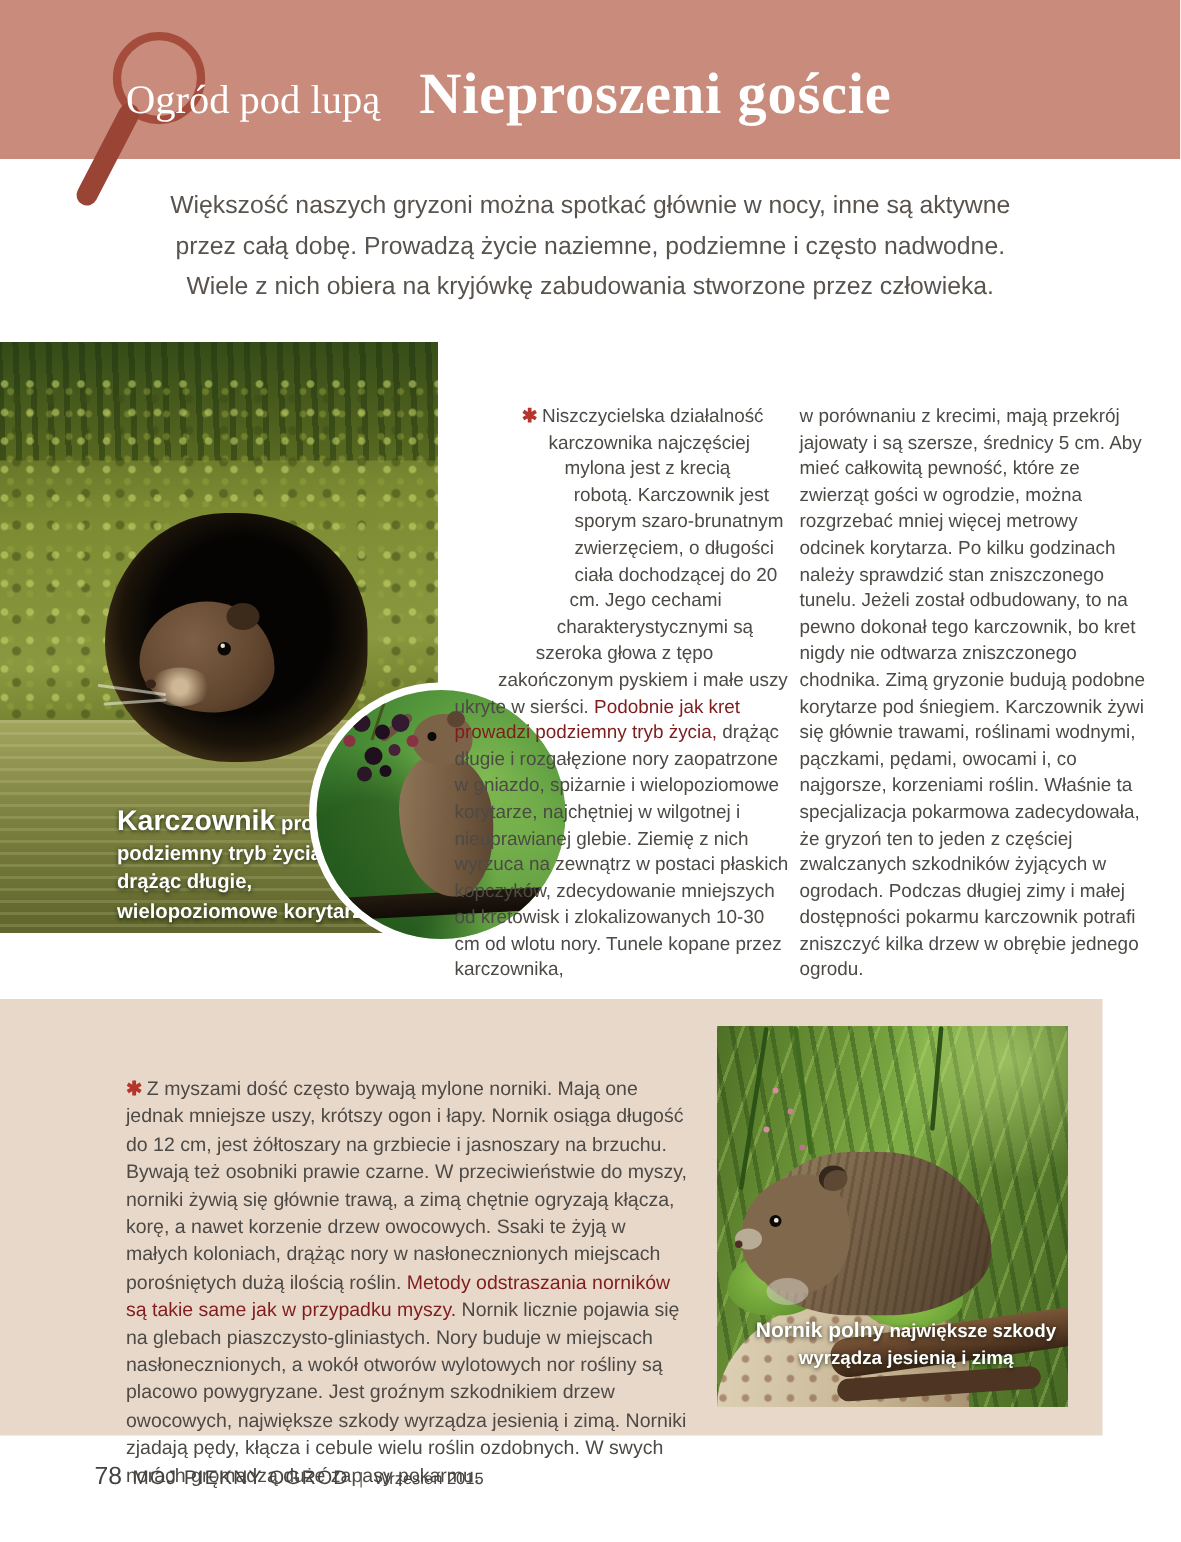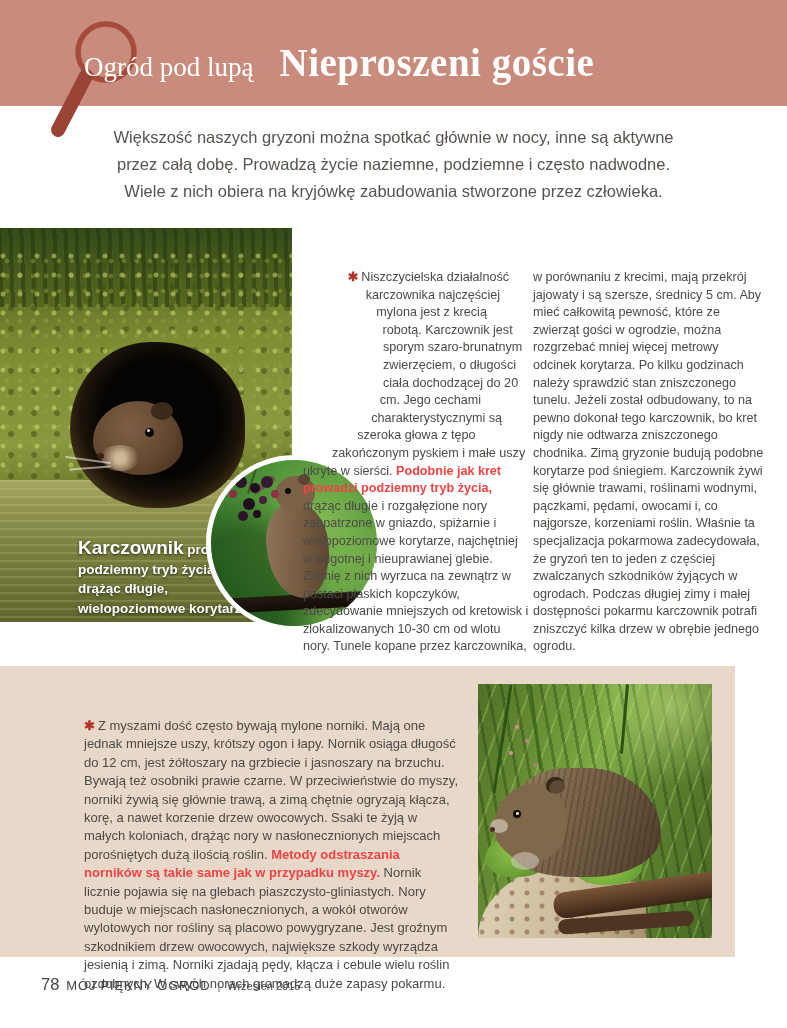--- a/index.html
+++ b/index.html
@@ -19,21 +19,21 @@
 
   
   .sec-head{color:#a9342b;font-weight:700;font-size:20px;white-space:nowrap;}
   .sec-head .latin{font-style:italic;margin-left:7px;}
 
   
   .bodytxt{color:#4d4a46;font-size:12.6px;line-height:17.6px;text-align:left;}
   .col1{left:303px;top:269px;width:226px;height:372px;z-index:4;}
   .col2{left:533px;top:269px;width:231px;height:372px;}
   .bullet{color:#b5352b;font-weight:700;margin-right:3px;}
-  .redbold{color:#ef4444;font-weight:700;}
+  .redbold{color:#7f1d1d;font-weight:400;}
   .wrap-spacer{float:left;width:80px;height:180px;margin-top:183px;
                shape-outside:circle(89px at -11px 92px);shape-margin:4px;}
 
   
   .photo1{left:0;top:228px;width:292px;height:394px;overflow:hidden;z-index:1;
           background:linear-gradient(175deg,#46571f 0%,#5c6a24 12%,#7d8c33 30%,#8a9840 52%,#707d2d 64%,#98a254 72%,#8e9649 84%,#6e7635 100%);}
   .p1-grass-top{left:0;top:0;width:100%;height:20%;
           background:repeating-linear-gradient(88deg,rgba(25,45,12,.5) 0 4px,transparent 4px 11px),
                      linear-gradient(#324a18,#55661f);opacity:.85;}
   .p1-moss{left:0;top:6%;width:100%;height:62%;
@@ -114,21 +114,21 @@
   .n-ear{right:2px;top:-6px;width:19px;height:17px;border-radius:50%;background:#5c4833;
          box-shadow:inset 3px 3px 0 #35271b;}
   .n-eye{left:26%;top:34%;width:8px;height:8px;border-radius:50%;background:#0c0806;}
   .n-glint{left:30%;top:37%;width:2.5px;height:2.5px;border-radius:50%;background:#efe9dc;}
   .n-snout{left:-4px;top:46%;width:18px;height:14px;border-radius:50%;background:#b9ac97;}
   .n-nose{left:-4px;top:56%;width:5px;height:5px;border-radius:50%;background:#4a2e22;}
   .n-chin{left:14%;top:66%;width:28px;height:18px;border-radius:50%;background:rgba(212,206,194,.55);}
   .cap2{right:2px;bottom:24px;width:212px;text-align:center;font-size:12.5px;line-height:18px;}
 
   
-  .footer{left:41px;top:975px;display:flex;align-items:baseline;gap:7px;color:#454240;white-space:nowrap;}
+  .footer{left:63px;top:975px;display:flex;align-items:baseline;gap:7px;color:#454240;white-space:nowrap;}
   .pageno{font-size:16.5px;}
   .mag{font-size:13px;letter-spacing:.8px;}
   .sep{font-size:11px;color:#6b6763;}
   .issue{font-size:11px;}
 </style>
 </head>
 <body>
 
 <div class="page">
 
@@ -214,20 +214,23 @@
     <div class="abs n-moss n-moss2"></div>
     <div class="abs n-vole"></div>
     <div class="abs n-head">
       <div class="abs n-ear"></div>
       <div class="abs n-eye"></div>
       <div class="abs n-glint"></div>
       <div class="abs n-snout"></div>
       <div class="abs n-nose"></div>
     </div>
     <div class="abs n-chin"></div>
+    <div class="abs cap cap2">
+      <span class="cap-lead" style="font-size:14px;">Nornik polny</span><span> największe szkody wyrządza jesienią i zimą</span>
+    </div>
   </div>
 
   <div class="abs footer">
     <span class="pageno">78</span>
     <span class="mag">MÓJ PIĘKNY OGRÓD</span>
     <span class="sep">|</span>
     <span class="issue">Wrzesień 2015</span>
   </div>
 
 </div>

